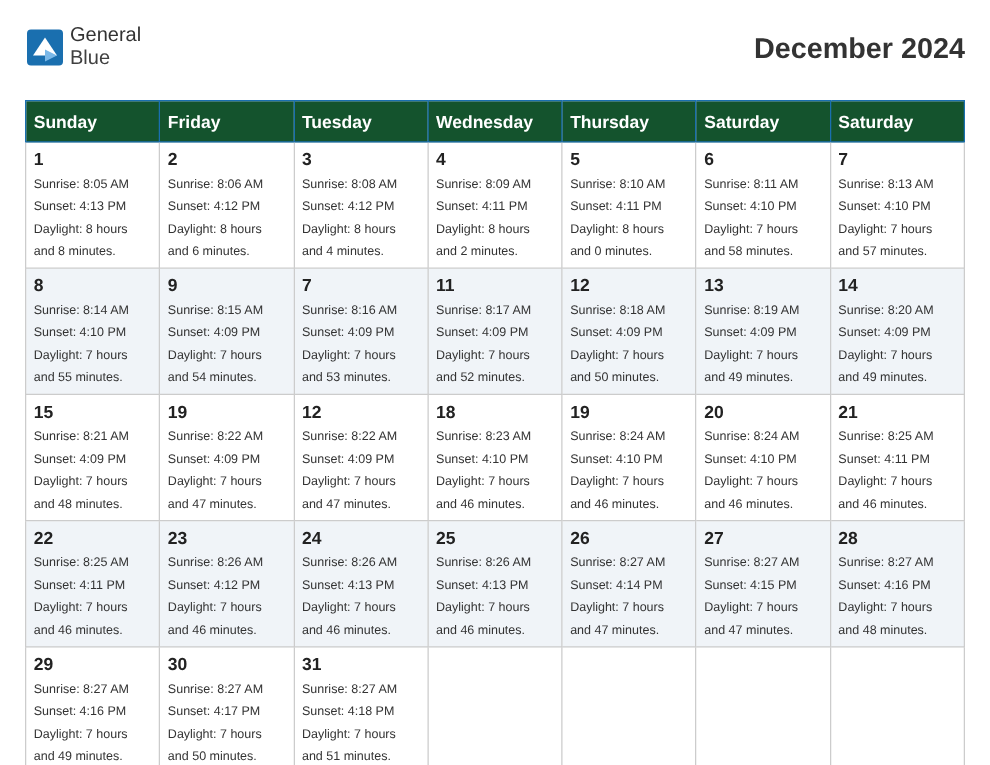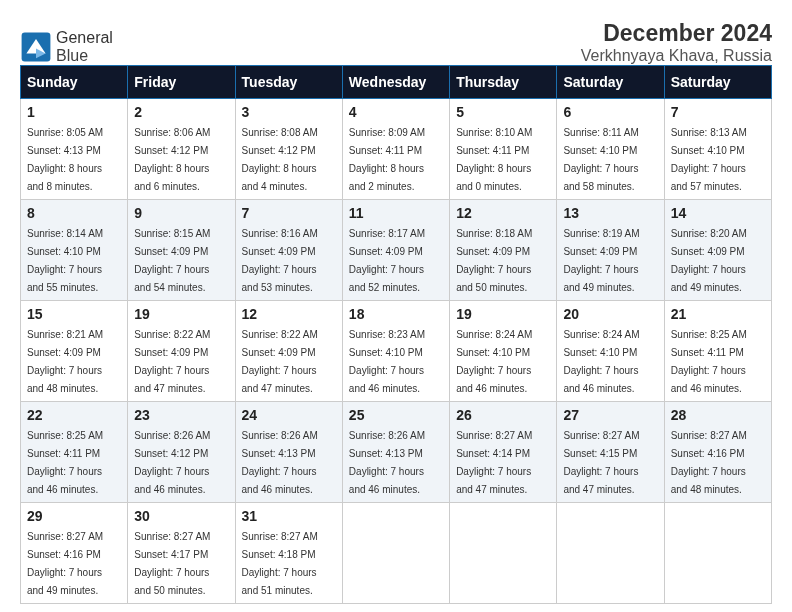--- a/index.html
+++ b/index.html
@@ -6,22 +6,22 @@
     body {
       font-family: Arial, sans-serif;
       background: #fff;
       width: 792px;
       min-height: 612px;
       padding: 20px;
     }
     .header {
       display: flex;
       justify-content: space-between;
-      align-items: flex-end;
-      margin-bottom: 0;
+      align-items: center;
+      margin-bottom: 24px;
     }
     .logo {
       display: flex;
       align-items: center;
     }
     .logo-general { color: #333; }
     .logo-blue { color: #404040; }
     .logo-icon {
       width: 32px;
       height: 32px;
@@ -35,21 +35,21 @@
     }
     .location {
       font-size: 16px;
       color: #555;
     }
     .calendar {
       width: 100%;
       border-collapse: collapse;
     }
     .calendar th {
-      background-color: #0f172a;
+      background-color: #14532d;
       color: #fff;
       text-align: left;
       padding: 8px 6px;
       font-size: 14px;
       font-weight: bold;
       border: 1px solid #1a6faf;
     }
     .calendar td {
       border: 1px solid #ccc;
       vertical-align: top;
@@ -89,21 +89,20 @@
       <polygon points="8,28 20,10 32,28" fill="white"></polygon>
       <polygon points="20,22 32,28 20,34" fill="#7ab8e8"></polygon>
     </svg>
     <div>
       <span class="logo-general">General</span><br>
       <span class="logo-blue">Blue</span>
     </div>
   </div>
   <div class="title-block">
     <div class="month-title">December 2024</div>
-    <div class="location">Verkhnyaya Khava, Russia</div>
   </div>
 </div>
 
 <table class="calendar">
   <thead>
     <tr>
       <th>Sunday</th>
       <th>Friday</th>
       <th>Tuesday</th>
       <th>Wednesday</th>

